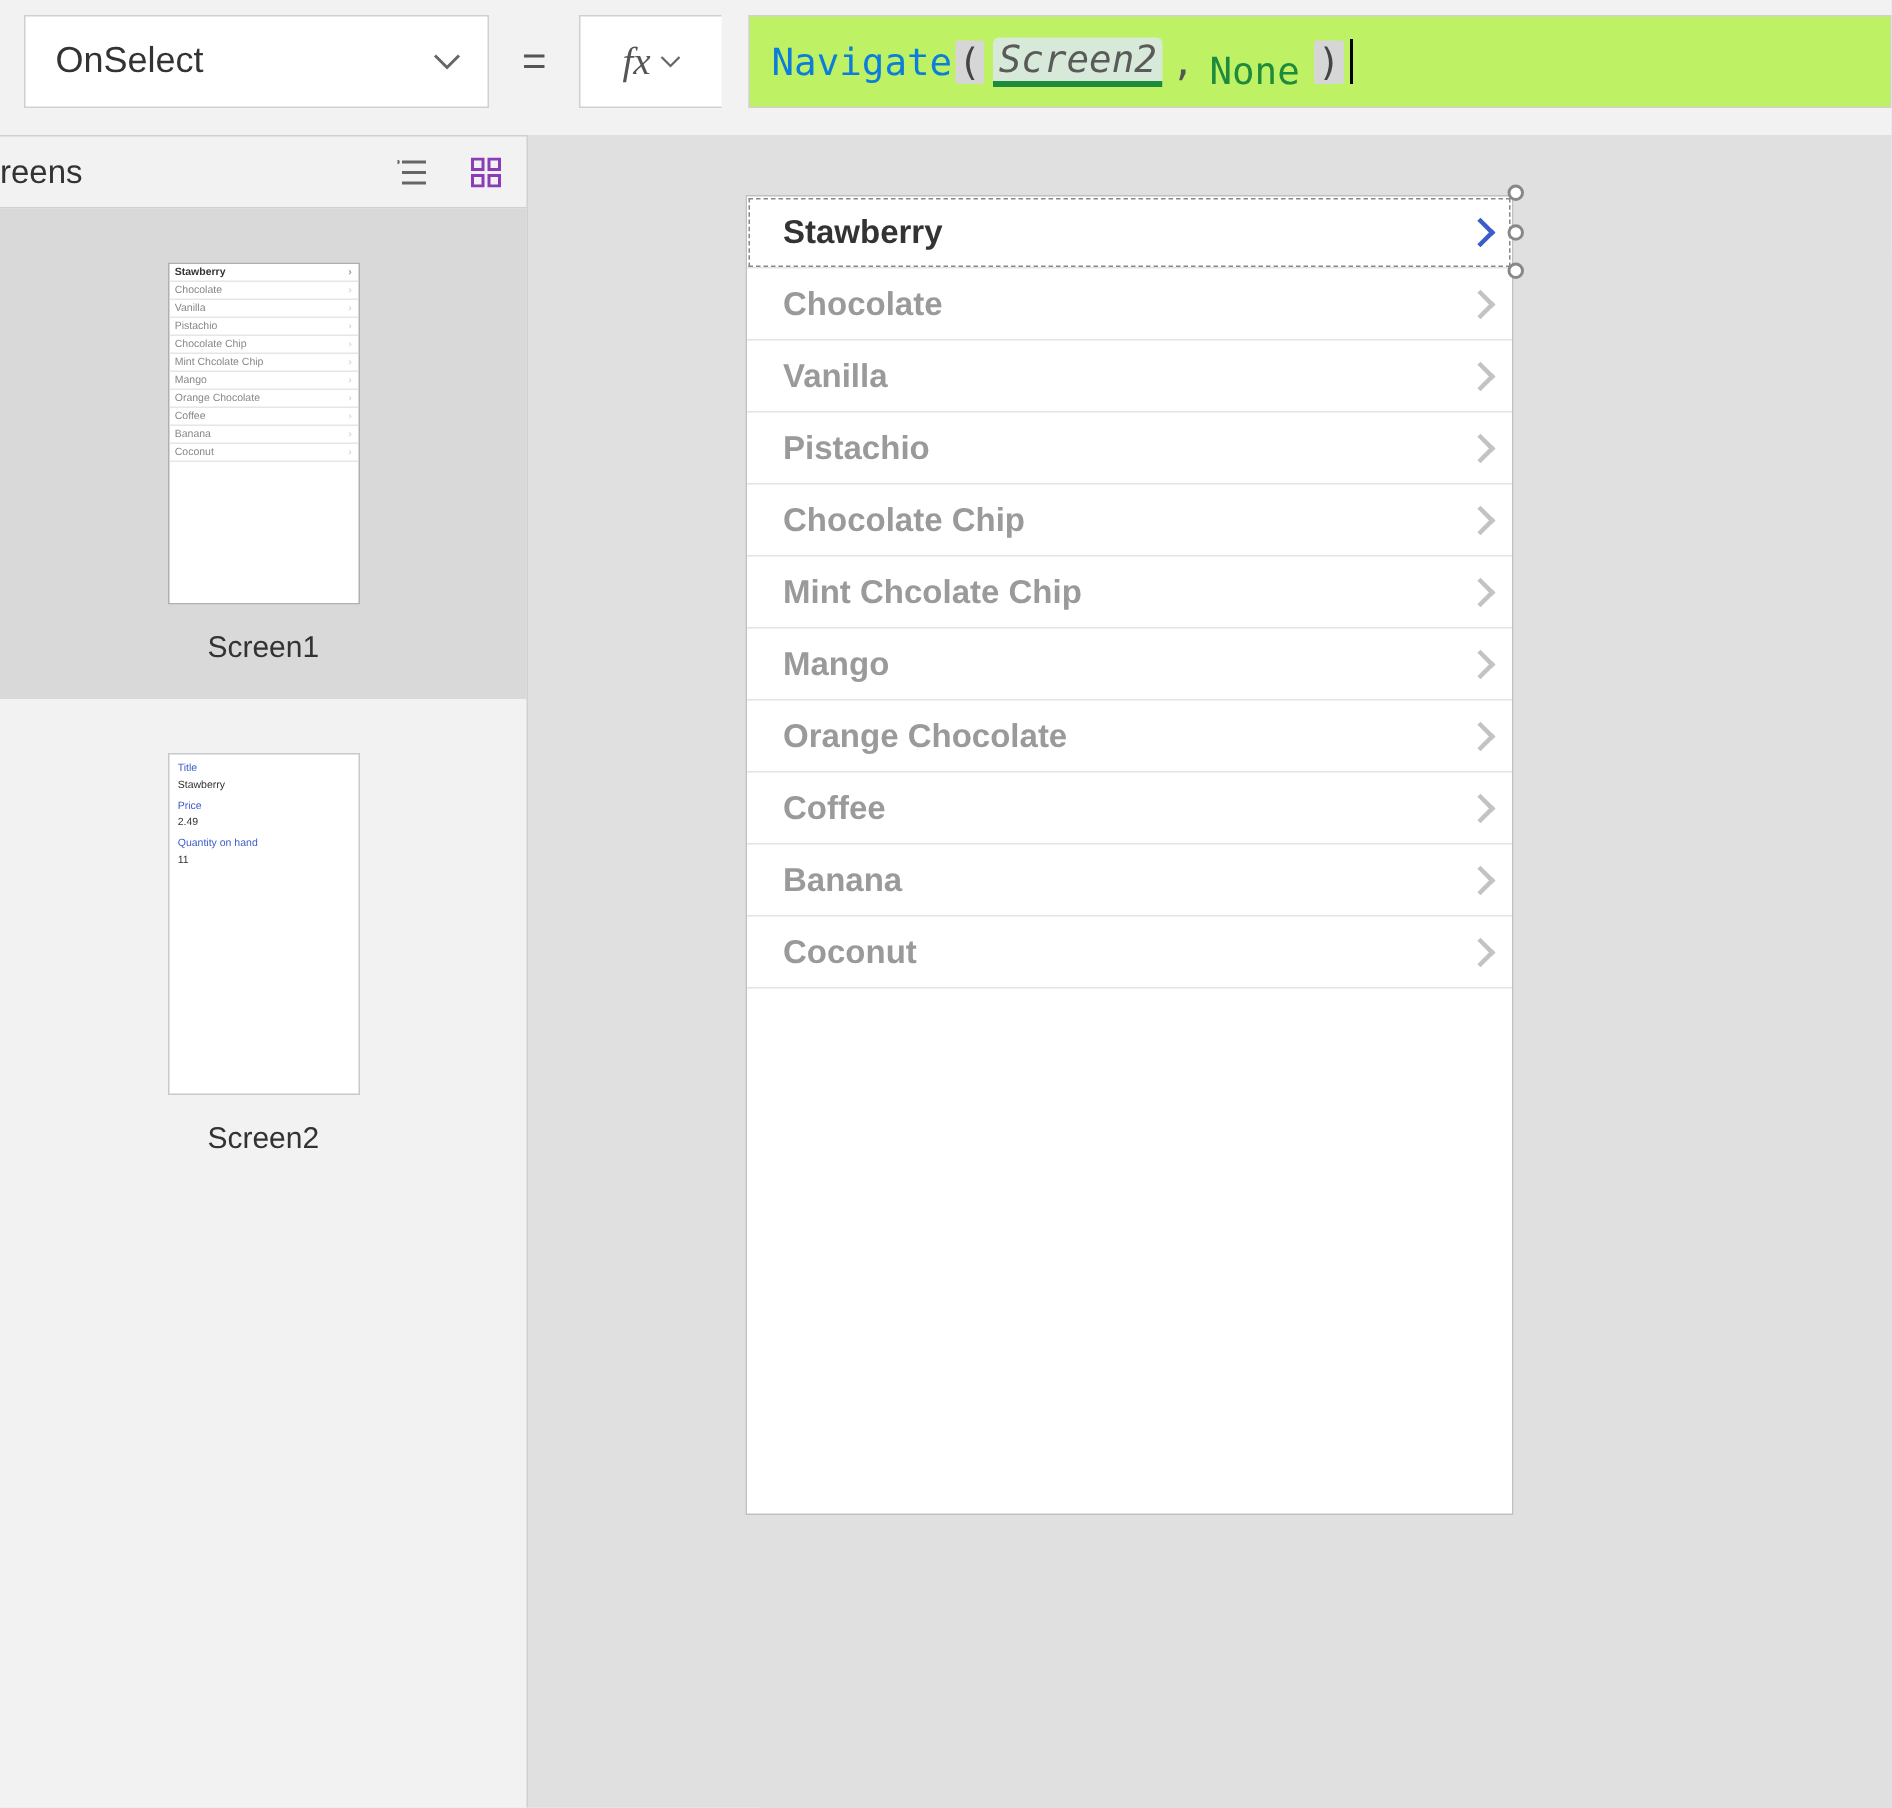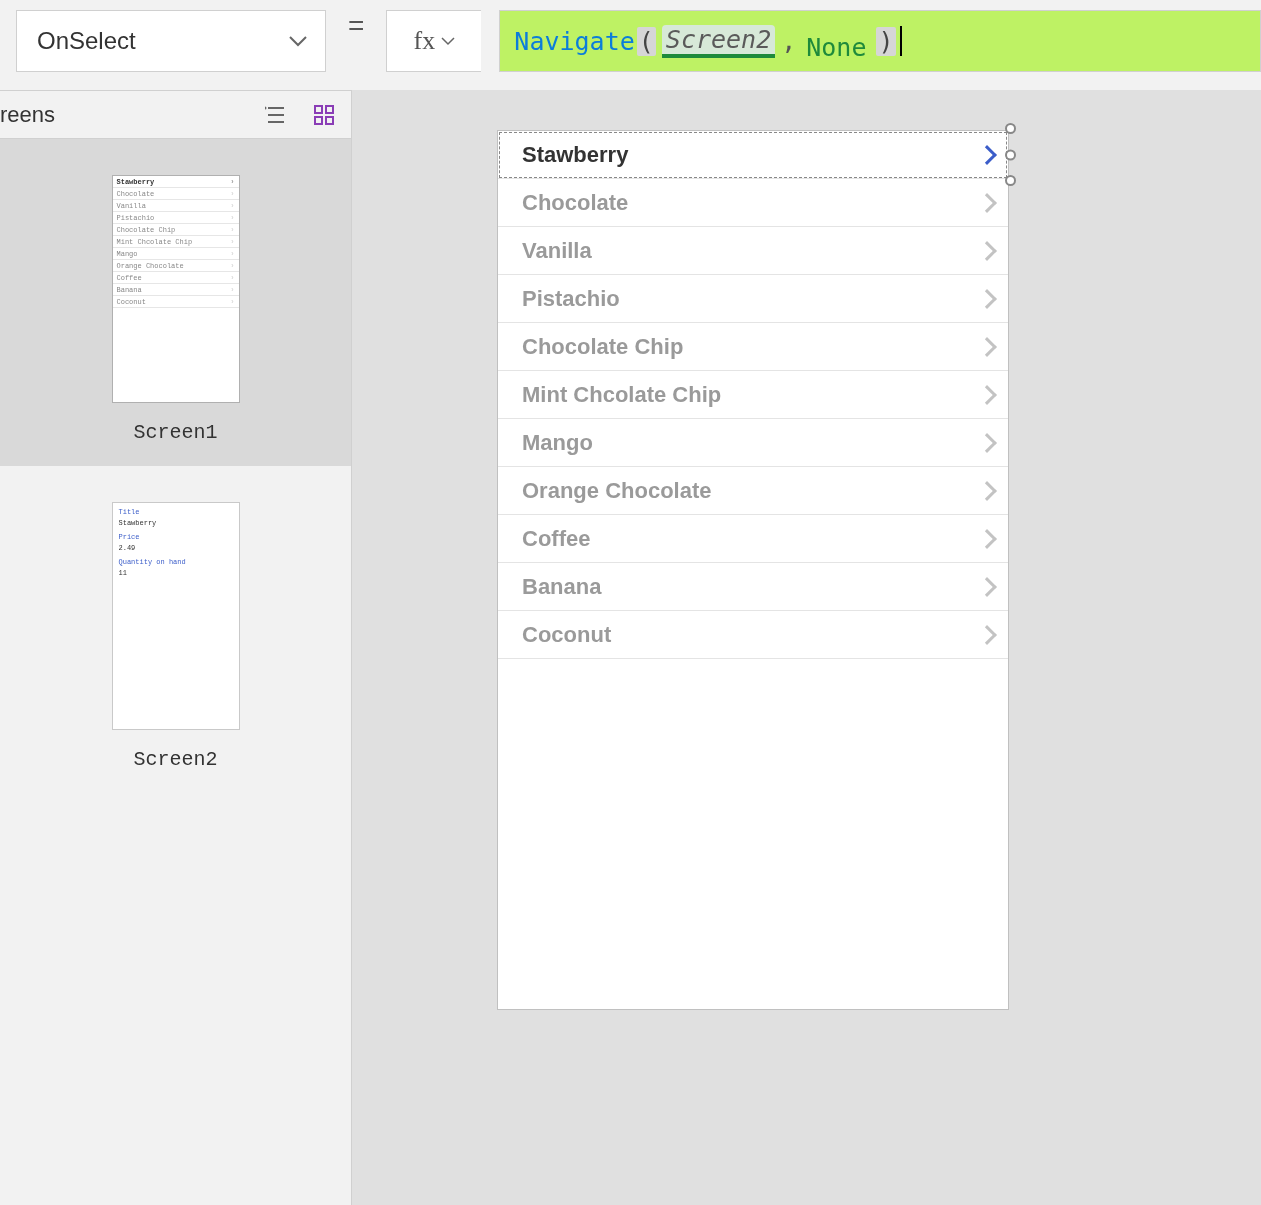--- a/index.html
+++ b/index.html
@@ -7,21 +7,21 @@
     font-family: "Segoe UI", -apple-system, sans-serif;
     background: #f2f2f2;
     width: 1261px;
     height: 1205px;
     overflow: hidden;
     color: #333;
   }
   
   .formula-bar {
     display: flex;
-    align-items: flex-start;
+    align-items: center;
     padding: 10px 0 10px 16px;
     gap: 18px;
     height: 82px;
     background: #f2f2f2;
   }
   .property-select {
     width: 310px;
     height: 62px;
     background: #fff;
     border: 1px solid #d0d0d0;
@@ -39,20 +39,21 @@
   .fx-box {
     width: 95px;
     height: 62px;
     background: #fff;
     border: 1px solid #d0d0d0;
     border-right: none;
     display: flex;
     align-items: center;
     justify-content: center;
     gap: 6px;
+    font-style: italic;
     font-size: 26px;
     color: #555;
     font-family: "Times New Roman", serif;
   }
   .formula-input {
     flex: 1;
     height: 62px;
     background: #bef264;
     border: 1px solid #d0d0d0;
     display: flex;
@@ -107,21 +108,20 @@
     font-size: 22px;
     color: #333;
     border-bottom: 1px solid #d0d0d0;
   }
   .tree-header-label { padding-left: 0; }
   .tree-header-icons { display: flex; gap: 22px; }
   .icon-btn { display:flex; align-items:center; justify-content:center; width:26px; height:26px; }
   .thumb-wrap {
     padding: 36px 0 22px 0;
     text-align: center;
-    font-family: Liberation Mono, monospace;
   }
   .thumb-wrap.selected {
     background: #d9d9d9;
     padding-left: 0;
     padding-right: 0;
   }
   .thumb {
     width: 128px;
     height: 228px;
     background: #fff;

